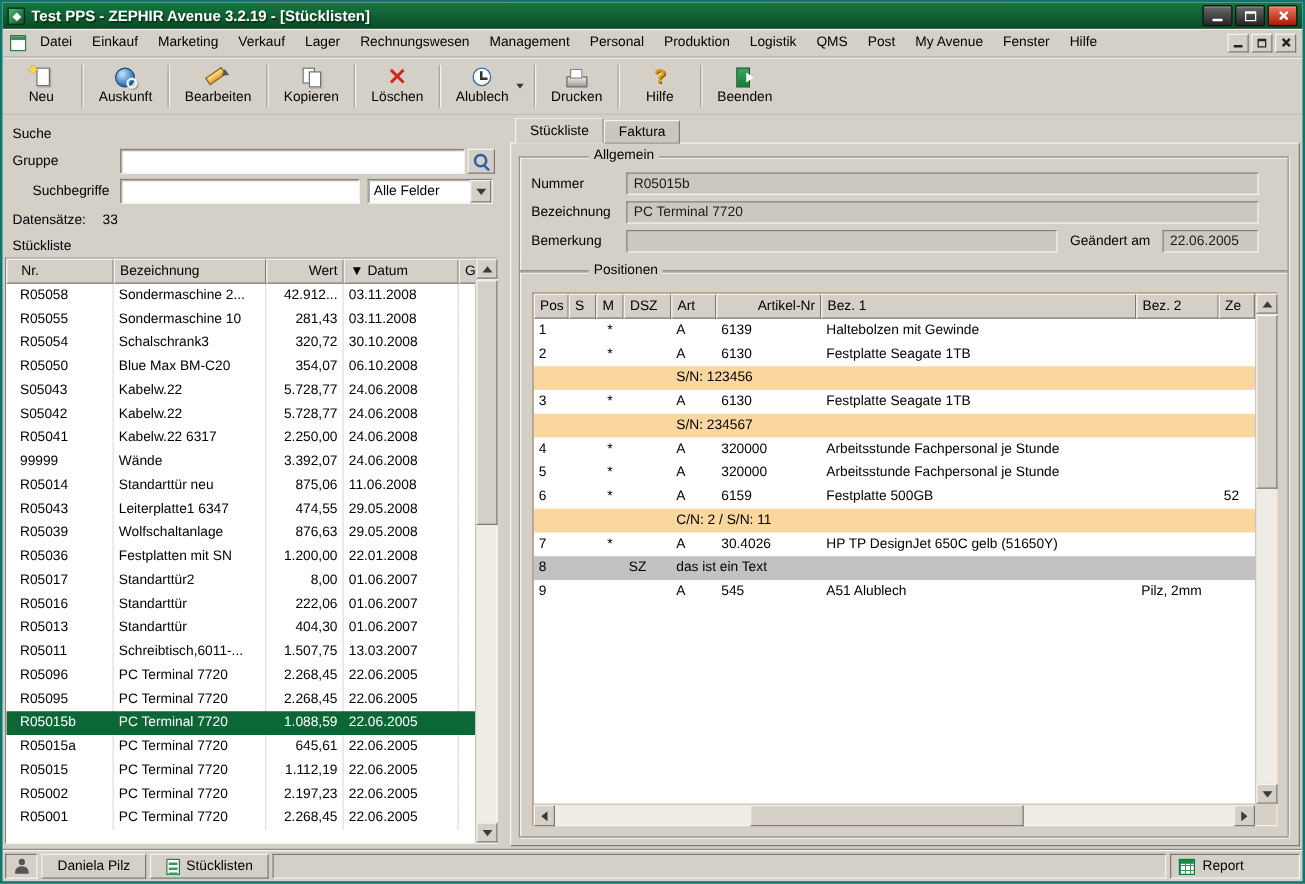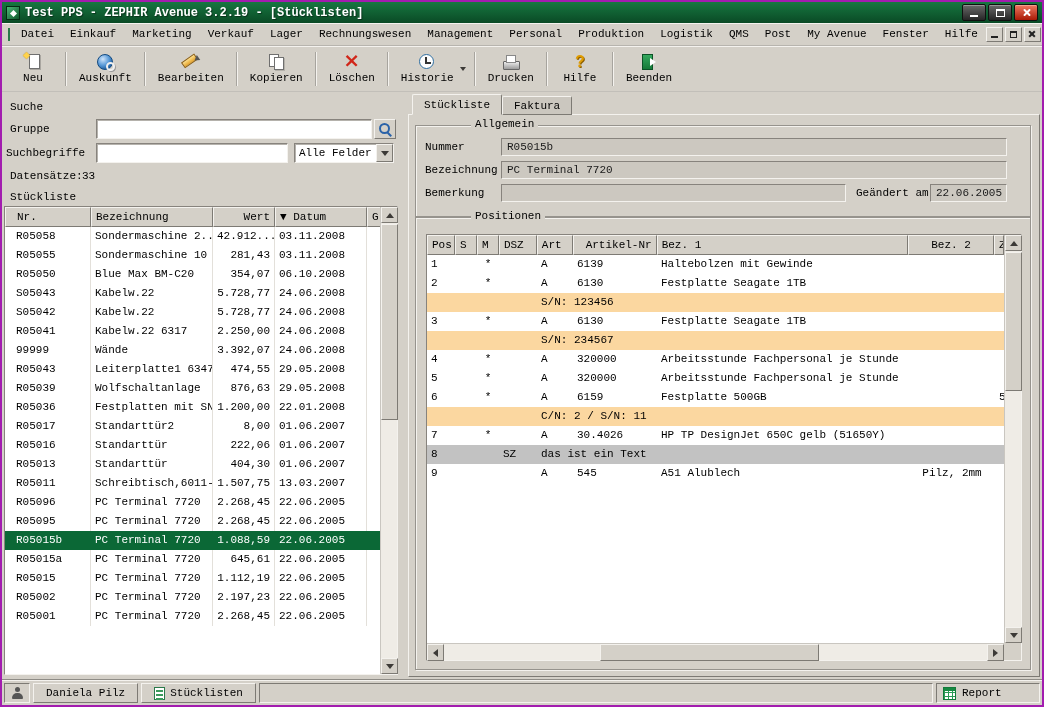--- a/index.html
+++ b/index.html
@@ -3,22 +3,22 @@
 <meta charset="utf-8">
 <style>
   :root{
     --face:#d4d0c8; --hi:#f4f2ee; --sh:#7d7a74; --dk:#4a4843;
     --sel:#0b6836; --orange:#fbd7a0; --grayrow:#c2c2c2;
   }
   *{box-sizing:border-box;}
   body{margin:0;background:#fff;}
   #window{
     width:1044px;height:707px;position:relative;overflow:hidden;
-    background:var(--face);border:2px solid #a21caf;
-    font-family:Liberation Mono, monospace;font-size:11px;color:#000;
+    background:var(--face);border:2px solid #0f766e;
+    font-family:Liberation Sans, sans-serif;font-size:11px;color:#000;
     display:flex;flex-direction:column;
   }
   
   .titlebar{height:21px;flex:0 0 21px;background:linear-gradient(180deg,#177741,#0a4a25);
     display:flex;align-items:center;padding:0 4px;gap:5px;}
   .ic-app{width:14px;height:14px;display:block;background:linear-gradient(135deg,#4db878,#0d5429);
     border:1px solid #052b13;position:relative;}
   .ic-app::before{content:"";position:absolute;left:4px;top:4px;width:5px;height:5px;background:#fff;transform:rotate(45deg);}
   .title-text{flex:1;color:#fff;font-weight:bold;font-size:12px;white-space:nowrap;overflow:hidden;
     text-shadow:1px 1px 1px rgba(0,0,0,.45);}
@@ -137,21 +137,21 @@
   .pos-table{position:absolute;left:10px;top:16px;right:8px;bottom:8px;background:#fdba74;
     border:1px solid;border-color:#87837d var(--hi) var(--hi) #87837d;}
   .pos-grid{position:absolute;left:0;top:0;right:17px;bottom:17px;overflow:hidden;background:#fff;display:flex;flex-direction:column;}
   .pheader{display:flex;flex:0 0 20px;}
   .phcell{height:20px;line-height:18px;padding:0 4px;background:var(--face);border:1px solid;
     border-color:var(--hi) var(--sh) var(--sh) var(--hi);overflow:hidden;white-space:nowrap;}
   .prows{flex:1;overflow:hidden;}
   .prow{display:flex;height:19px;}
   .pcell{height:19px;line-height:19px;padding:0 4px;overflow:hidden;white-space:nowrap;}
   .p-pos{width:28px;} .p-s{width:22px;} .p-m{width:22px;text-align:center;} .p-dsz{width:38px;}
-  .p-art{width:36px;} .p-artnr{width:84px;} .p-bez1{width:252px;} .p-bez2{width:86px;text-align:center;} .p-ze{flex:1;}
+  .p-art{width:36px;} .p-artnr{width:84px;} .p-bez1{width:252px;} .p-bez2{width:66px;} .p-ze{flex:1;}
   .p-span{flex:1;}
   .phcell.p-artnr{text-align:right;} .phcell.p-m{text-align:left;}
   .prow.orange{background:var(--orange);} .prow.gray{background:var(--grayrow);}
   .pos-v{position:absolute;right:0;top:0;bottom:17px;width:17px;}
   .pv-thumb{top:17px;height:34%;}
   .hscroll{position:absolute;left:0;right:17px;bottom:0;height:17px;background:#efece6;border-top:1px solid #c9c6c0;}
   .sb-left{left:0;top:0;height:17px;} .sb-right{right:0;top:0;height:17px;}
   .ph-thumb{position:absolute;top:0;height:17px;left:30%;width:38%;background:var(--face);
     border:1px solid;border-color:var(--hi) var(--sh) var(--sh) var(--hi);}
   .sb-corner{position:absolute;right:0;bottom:0;width:17px;height:17px;background:var(--face);}
@@ -247,21 +247,21 @@
           <span class="tlabel">Kopieren</span>
         </div>
         <span class="tb-sep"></span>
         <div class="tbtn">
           <i class="ic ic-delete"></i>
           <span class="tlabel">Löschen</span>
         </div>
         <span class="tb-sep"></span>
         <div class="tbtn">
           <i class="ic ic-history"></i>
-          <span class="tlabel">Historie</span>
+          <span class="tlabel">Alublech</span>
         </div>
         <span class="tb-dd">
           <i class="tri-down sm"></i>
         </span>
         <span class="tb-sep"></span>
         <div class="tbtn">
           <i class="ic ic-print"></i>
           <span class="tlabel">Drucken</span>
         </div>
         <span class="tb-sep"></span>
@@ -279,21 +279,21 @@
 
   <div class="main">
 
     <div class="left-panel">
       <span class="lp-label" style="left:8px;top:9px">Suche</span>
       <span class="lp-label" style="left:8px;top:31px">Gruppe</span>
       <input class="tinput" style="left: 94px; top: 27px; width: 276px;" value="">
       <div class="sq-btn" style="left:372px;top:27px">
         <i class="ic-mag"></i>
       </div>
-      <span class="lp-label" style="left:4px;top:55px">Suchbegriffe</span>
+      <span class="lp-label" style="left:24px;top:55px">Suchbegriffe</span>
       <input class="tinput" style="left: 94px; top: 51px; width: 192px;" value="">
       <div class="combo" style="left:292px;top:51px;width:100px">
         <span class="combo-text">Alle Felder</span>
         <span class="combo-btn">
             <i class="tri-down"></i>
           </span>
       </div>
       <span class="lp-label" style="left:8px;top:78px">Datensätze:</span>
       <span class="lp-label" style="left:80px;top:78px">33</span>
       <span class="lp-label" style="left:8px;top:99px">Stückliste</span>
@@ -316,20 +316,27 @@
                 <span class="lcell c4"></span>
               </div>
               <div class="lrow">
                 <span class="lcell c0">R05055</span>
                 <span class="lcell c1">Sondermaschine 10</span>
                 <span class="lcell c2">281,43</span>
                 <span class="lcell c3">03.11.2008</span>
                 <span class="lcell c4"></span>
               </div>
               <div class="lrow">
+                <span class="lcell c0">R05054</span>
+                <span class="lcell c1">Schalschrank3</span>
+                <span class="lcell c2">320,72</span>
+                <span class="lcell c3">30.10.2008</span>
+                <span class="lcell c4"></span>
+              </div>
+              <div class="lrow">
                 <span class="lcell c0">R05050</span>
                 <span class="lcell c1">Blue Max BM-C20</span>
                 <span class="lcell c2">354,07</span>
                 <span class="lcell c3">06.10.2008</span>
                 <span class="lcell c4"></span>
               </div>
               <div class="lrow">
                 <span class="lcell c0">S05043</span>
                 <span class="lcell c1">Kabelw.22</span>
                 <span class="lcell c2">5.728,77</span>
@@ -348,20 +355,27 @@
                 <span class="lcell c1">Kabelw.22 6317</span>
                 <span class="lcell c2">2.250,00</span>
                 <span class="lcell c3">24.06.2008</span>
                 <span class="lcell c4"></span>
               </div>
               <div class="lrow">
                 <span class="lcell c0">99999</span>
                 <span class="lcell c1">Wände</span>
                 <span class="lcell c2">3.392,07</span>
                 <span class="lcell c3">24.06.2008</span>
+                <span class="lcell c4"></span>
+              </div>
+              <div class="lrow">
+                <span class="lcell c0">R05014</span>
+                <span class="lcell c1">Standarttür neu</span>
+                <span class="lcell c2">875,06</span>
+                <span class="lcell c3">11.06.2008</span>
                 <span class="lcell c4"></span>
               </div>
               <div class="lrow">
                 <span class="lcell c0">R05043</span>
                 <span class="lcell c1">Leiterplatte1 6347</span>
                 <span class="lcell c2">474,55</span>
                 <span class="lcell c3">29.05.2008</span>
                 <span class="lcell c4"></span>
               </div>
               <div class="lrow">

